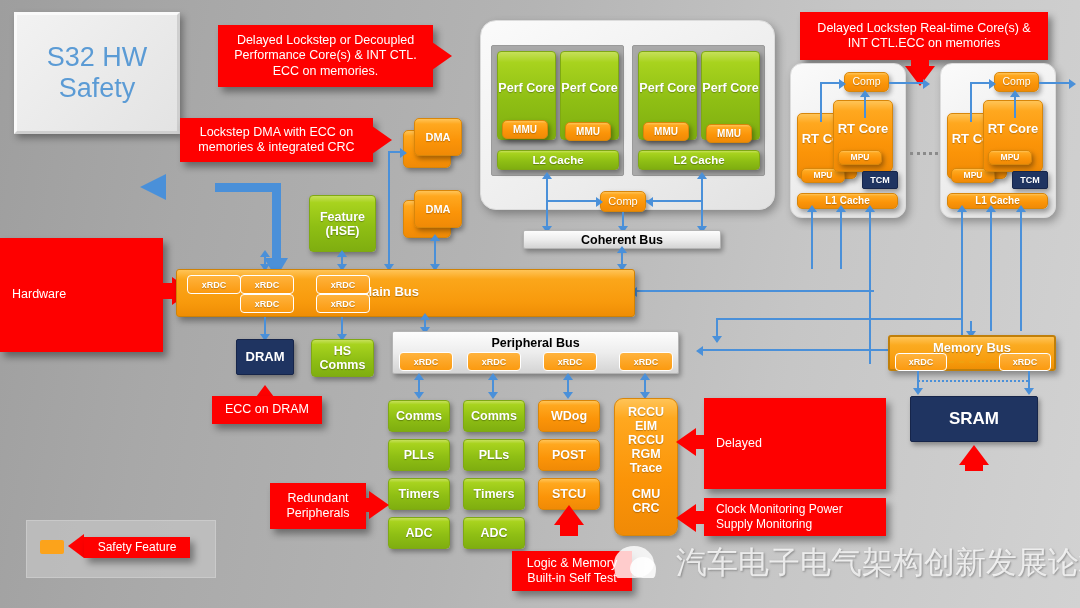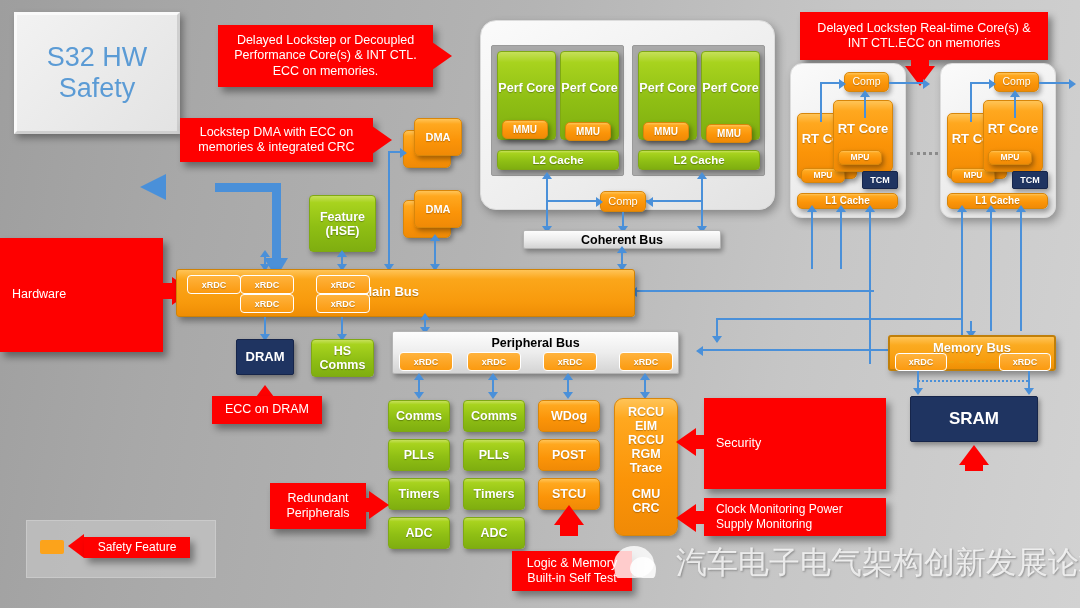--- a/index.html
+++ b/index.html
@@ -449,21 +449,21 @@
   <div class="abs stem" style="left:363px;top:498px;width:12px;height:14px;"></div>
   <div class="abs ar ar-r" style="left:369px;top:491px;"></div>
 
   <div class="abs ar ar-u" style="left:554px;top:505px;"></div>
   <div class="abs stem" style="left:560px;top:520px;width:18px;height:16px;"></div>
   <div class="abs callout" style="left:512px;top:551px;width:120px;height:40px;">
     <span>Logic &amp; Memory Built-in Self Test</span>
   </div>
 
   <div class="abs callout left" style="left:704px;top:398px;width:182px;height:91px;padding-left:12px;">
-    <span>Security</span>
+    <span>Delayed</span>
   </div>
   <div class="abs stem" style="left:690px;top:435px;width:18px;height:14px;"></div>
   <div class="abs ar ar-l" style="left:676px;top:428px;"></div>
 
   <div class="abs callout left" style="left:704px;top:498px;width:182px;height:38px;padding-left:12px;font-size:12px;">
     <span>Clock Monitoring Power Supply Monitoring</span>
   </div>
   <div class="abs stem" style="left:690px;top:511px;width:18px;height:13px;"></div>
   <div class="abs ar ar-l" style="left:676px;top:504px;"></div>
 

